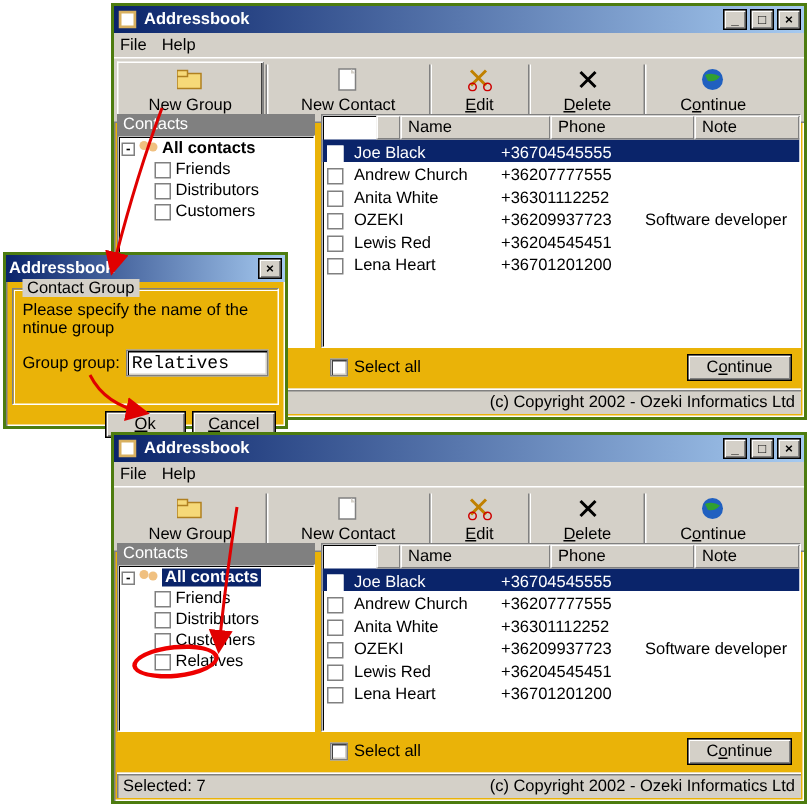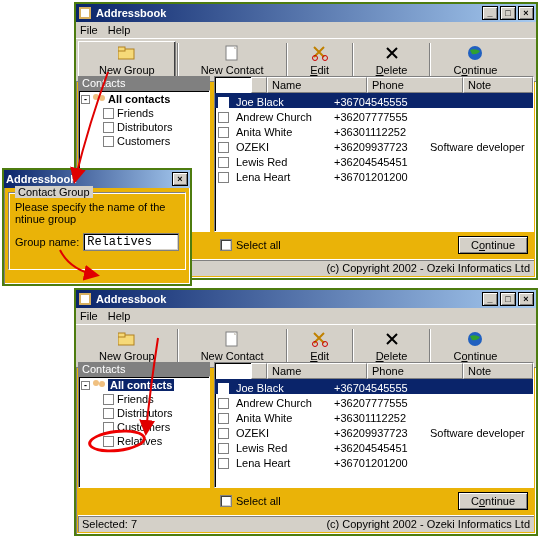--- a/index.html
+++ b/index.html
@@ -300,23 +300,27 @@
   <div class="titlebar">
     <span class="title">Addressbook</span>
     <div class="winbtns">
         <div class="winbtn">×</div>
       </div>
   </div>
   <div class="groupbox">
     <span class="legend">Contact Group</span>
     <div style="margin-bottom:8px;">Please specify the name of the ntinue group</div>
     <div style="display:flex;align-items:center;gap:4px;">
-      <span>Group name:</span>
+      <span>Group group:</span>
       <span class="txtinput" style="flex:1;font-family:Courier New,monospace;font-size:12px;">Relatives</span>
     </div>
+  </div>
+  <div style="display:flex;justify-content:flex-end;gap:4px;padding:0 6px 4px 0;">
+    <div class="btn" style="min-width:54px;"><span class="underline">O</span>k</div>
+    <div class="btn" style="min-width:54px;"><span class="underline">C</span>ancel</div>
   </div>
 </div>
 
 <div class="window" style="left:74px; top:288px; width:464px; height:248px;">
 
   <div class="titlebar">
     <span class="icon">
       <svg width="12" height="12">
           <rect width="12" height="12" fill="#d8b060"></rect>
           <rect x="2" y="2" width="8" height="8" fill="#fff"></rect>

